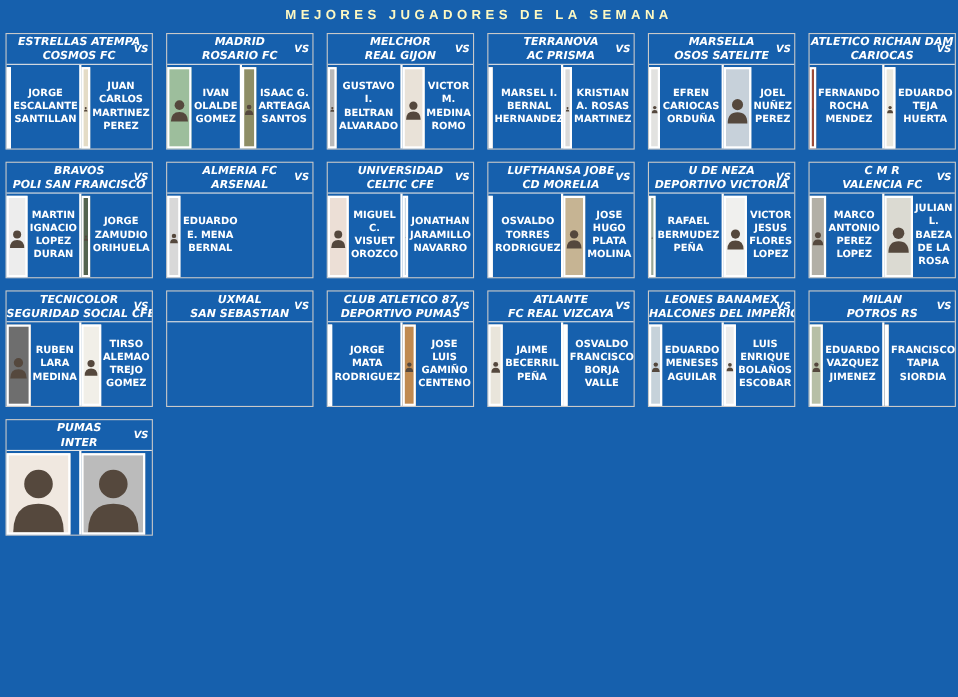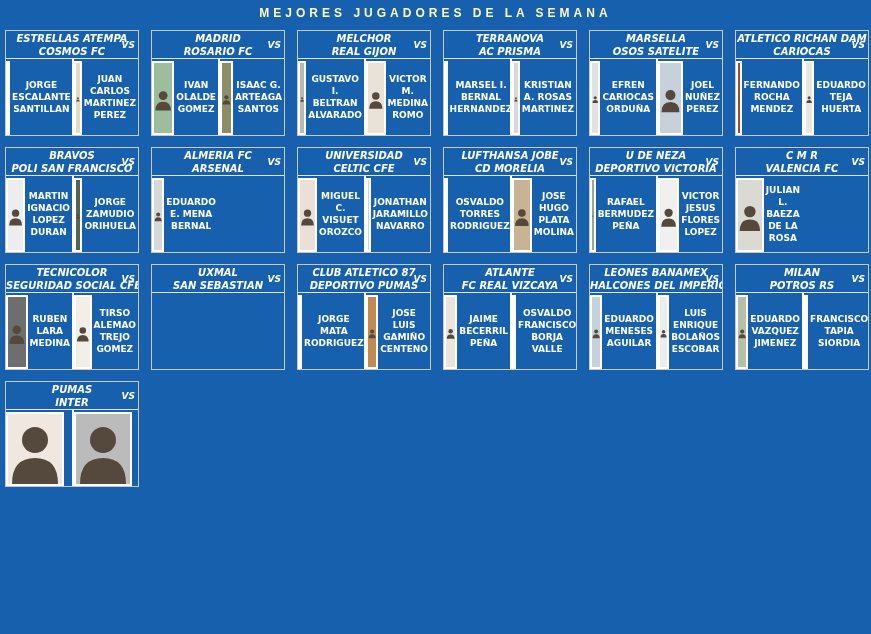--- a/index.html
+++ b/index.html
@@ -397,20 +397,29 @@
   </div>
 
   <div class="card">
     <div class="card-header">
       <div class="team">C M R</div>
       <div class="team">VALENCIA FC</div>
       <span class="vs">VS</span>
     </div>
     <div class="card-body">
       <div class="player">
+        <div class="photo" style="background: rgb(178, 175, 166);">
+          <svg width="54" height="68" viewBox="0 0 54 68" xmlns="http://www.w3.org/2000/svg">
+            <circle cx="27" cy="24" r="13" fill="#55483D"></circle>
+            <path d="M4,68 Q4,42 27,42 Q50,42 50,68 Z" fill="#55483D"></path>
+          </svg>
+        </div>
+        <div class="pname">MARCO ANTONIO PEREZ LOPEZ</div>
+      </div>
+      <div class="player">
         <div class="photo" style="background: rgb(219, 218, 210);">
           <svg width="54" height="68" viewBox="0 0 54 68" xmlns="http://www.w3.org/2000/svg">
             <circle cx="27" cy="24" r="13" fill="#55483D"></circle>
             <path d="M4,68 Q4,42 27,42 Q50,42 50,68 Z" fill="#55483D"></path>
           </svg>
         </div>
         <div class="pname">JULIAN L. BAEZA DE LA ROSA</div>
       </div>
     </div>
   </div>

